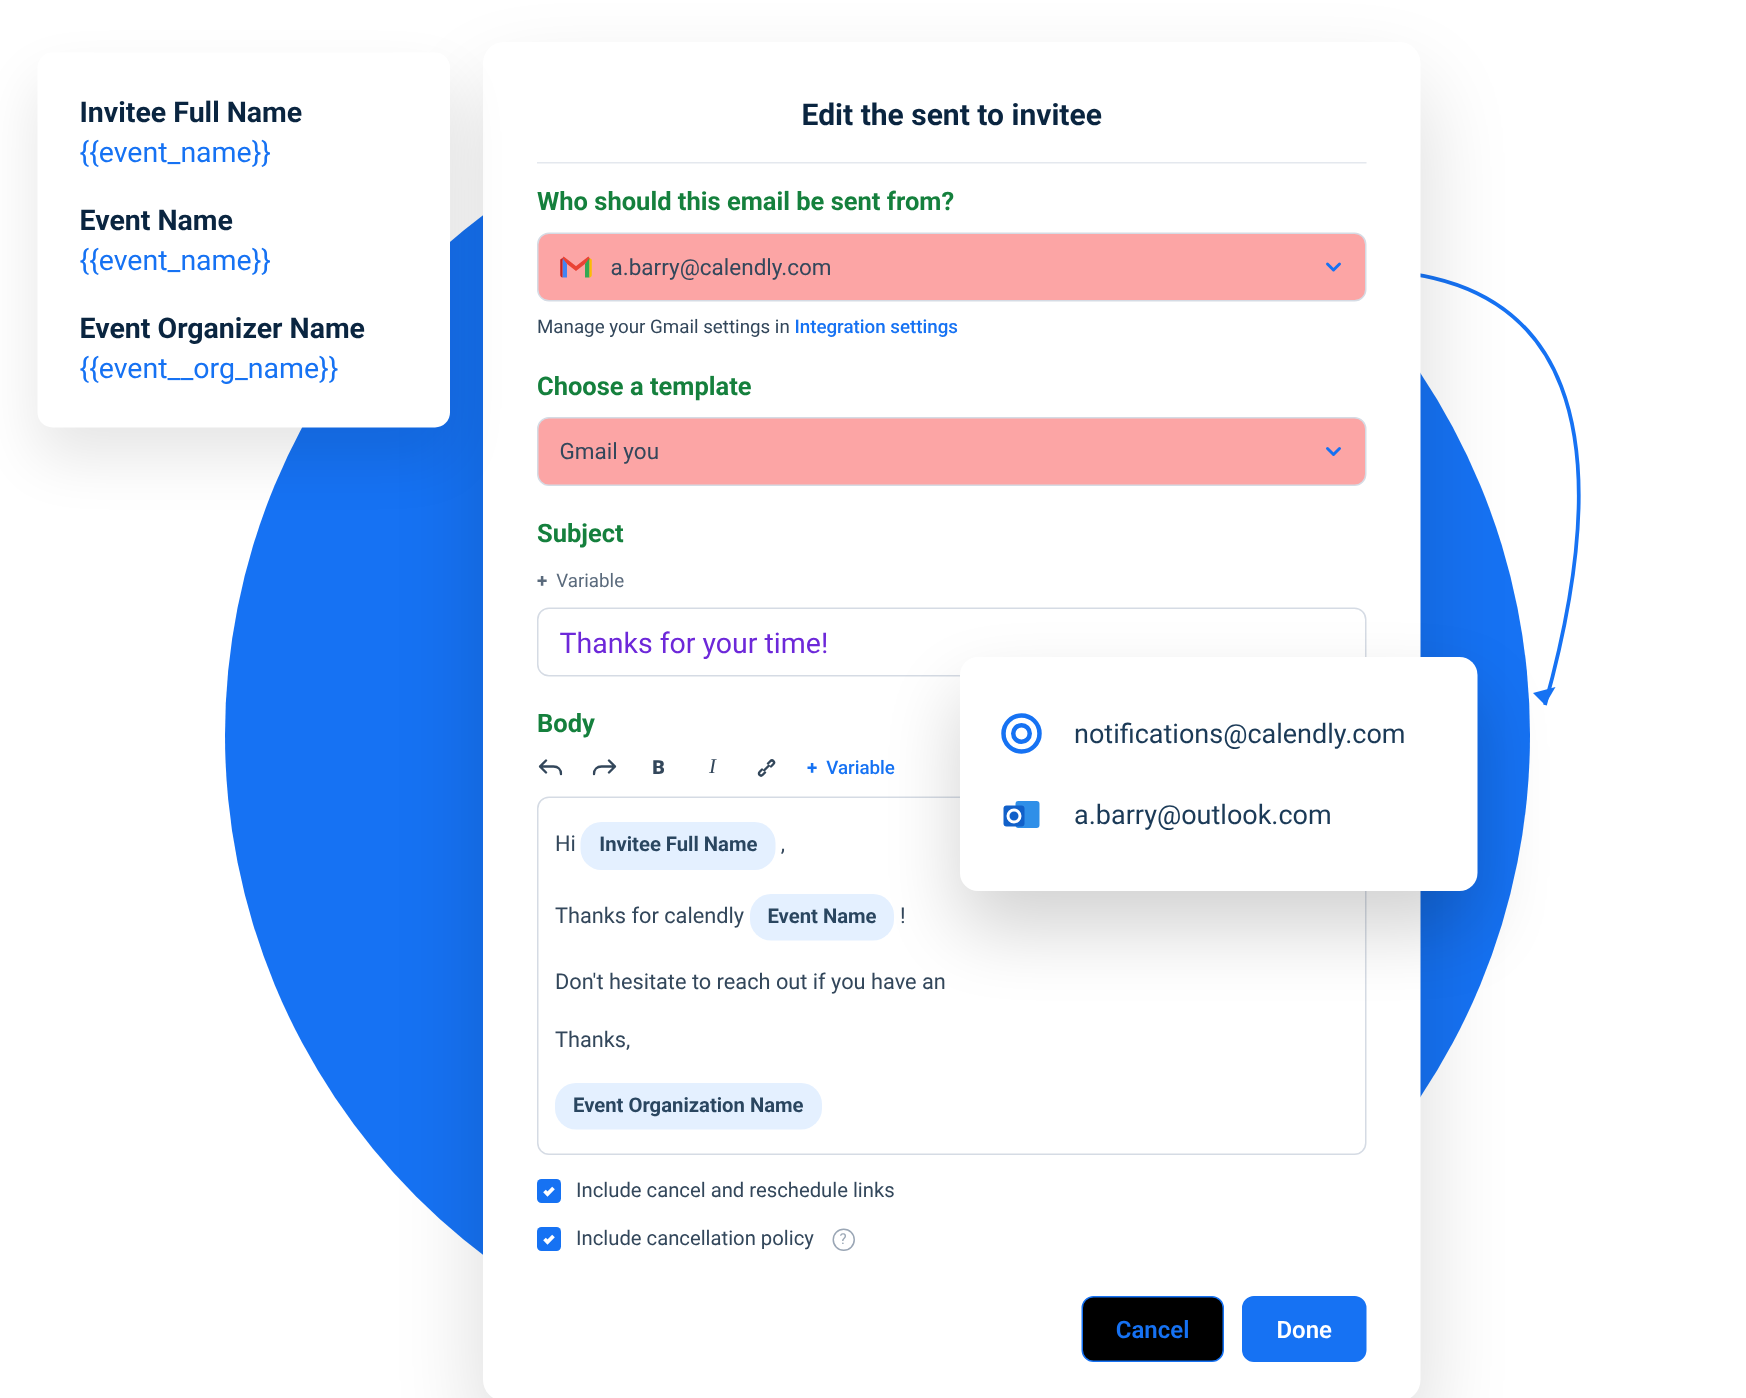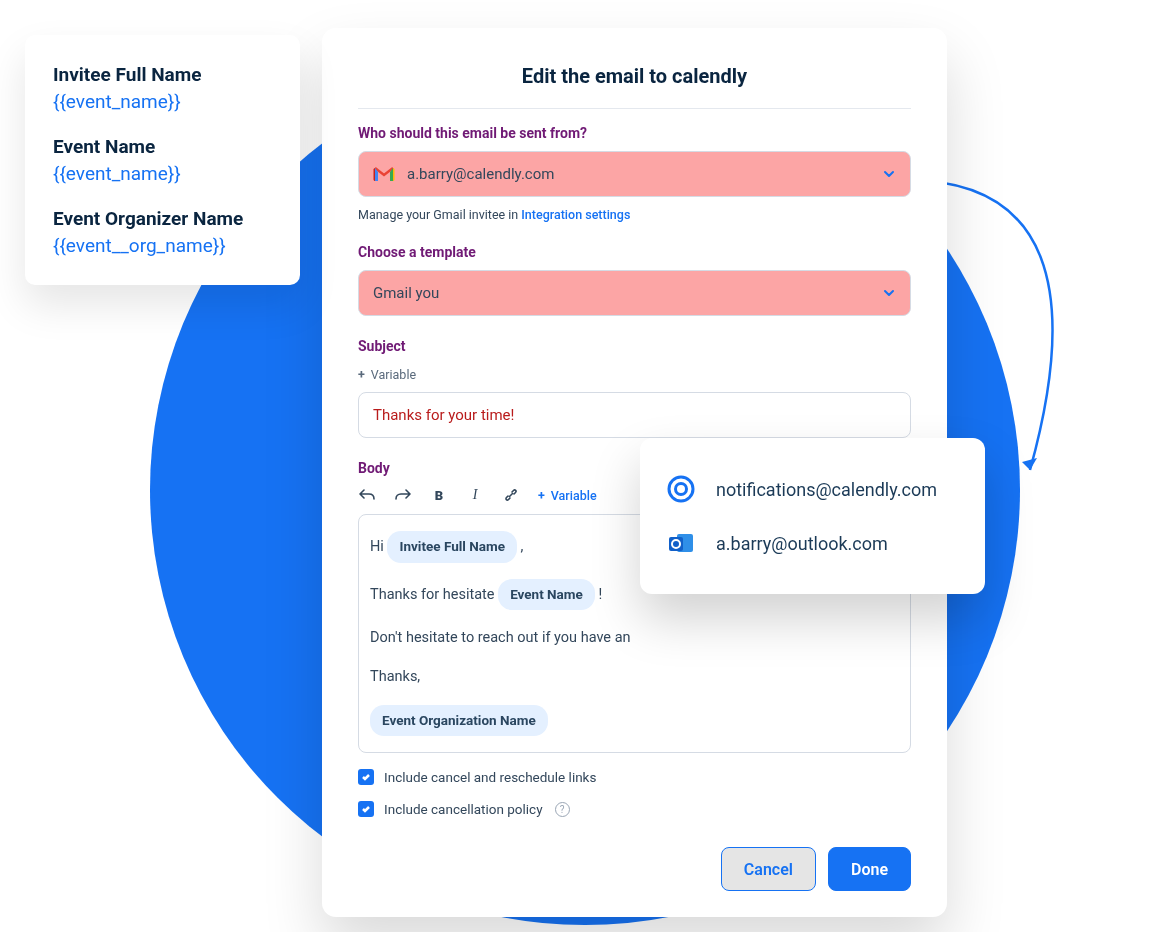--- a/index.html
+++ b/index.html
@@ -59,23 +59,23 @@
   .modal-title {
     text-align: center;
     font-size: 20px;
     font-weight: 700;
     color: #0a2540;
     padding-bottom: 20px;
     border-bottom: 1px solid #e4e8ee;
     margin-bottom: 16px;
   }
   .field-label {
-    font-size: 14px;
+    font-size: 17px;
     font-weight: 700;
-    color: #701a75;
+    color: #15803d;
     margin-bottom: 10px;
   }
   .select-box {
     border: 1px solid #d5dbe4;
     border-radius: 8px;
     height: 46px;
     display: flex;
     align-items: center;
     padding: 0 14px;
     font-size: 15px;
@@ -107,22 +107,22 @@
     font-size:12.5px; color:#5a6a7c; margin-bottom:10px;
     cursor:pointer;
   }
   .add-var .plus { color:#5a6a7c; font-weight:700;}
   .text-input {
     width:100%;
     border:1px solid #d5dbe4;
     border-radius:8px;
     height:46px;
     padding:0 14px;
-    font-size:15px;
-    color:#b91c1c;
+    font-size:19px;
+    color:#6d28d9;
     font-family:inherit;
   }
   .toolbar {
     display:flex; align-items:center; gap:18px;
     margin-bottom:10px;
   }
   .tool-btn {
     width:18px; height:18px;
     display:flex; align-items:center; justify-content:center;
     color:#33475b;
@@ -172,21 +172,21 @@
   .modal-footer {
     display:flex; justify-content:flex-end; gap:12px; margin-top:30px;
   }
   .btn {
     height:44px; padding:0 22px; border-radius:8px;
     font-size:16px; font-weight:600; cursor:pointer;
     display:inline-flex; align-items:center;
     font-family:inherit;
   }
   .btn-secondary {
-    background:#e5e5e5; border:1px solid #1672f3; color:#1672f3;
+    background:#000000; border:1px solid #1672f3; color:#1672f3;
   }
   .btn-primary {
     background:#1672f3; border:1px solid #1672f3; color:#fff;
   }
 
   .dropdown-popover {
     position:absolute;
     top: 438px;
     left: 640px;
     width: 345px;
@@ -240,21 +240,21 @@
   </div>
 </div>
 
 <svg class="connector" viewBox="0 0 200 380">
   <path d="M 6 40 C 150 40, 180 150, 130 330" fill="none" stroke="#1672f3" stroke-width="2.5"></path>
   <polygon points="130,330 137,318 122,322" fill="#1672f3"></polygon>
   <circle cx="6" cy="40" r="5" fill="#1672f3"></circle>
 </svg>
 
 <div class="modal">
-  <div class="modal-title">Edit the email to calendly</div>
+  <div class="modal-title">Edit the sent to invitee</div>
 
   
   <div class="field-label">Who should this email be sent from?</div>
   <div class="select-box">
     <div class="select-left">
       <span class="gmail-icon">
         <svg width="22" height="18" viewBox="0 0 22 18">
           <path d="M2 3 L11 10 L20 3" fill="none" stroke="#ea4335" stroke-width="2.5"></path>
           <path d="M2 3 L2 16 L5 16 L5 7" fill="#4285f4"></path>
           <path d="M20 3 L20 16 L17 16 L17 7" fill="#34a853"></path>
@@ -264,21 +264,21 @@
       </span>
       <span>a.barry@calendly.com</span>
     </div>
     <span class="chevron">
       <svg width="14" height="14" viewBox="0 0 14 14" fill="none">
           <path d="M3 5 L7 9 L11 5" stroke-width="2" stroke-linecap="round" stroke-linejoin="round"></path>
         </svg>
     </span>
   </div>
   <div class="helper-text">
-    <span>Manage your Gmail invitee in </span><a href="#">Integration settings</a>
+    <span>Manage your Gmail settings in </span><a href="#">Integration settings</a>
   </div>
 
   
   <div class="field-label">Choose a template</div>
   <div class="select-box section-gap">
     <span>Gmail you</span>
     <span class="chevron">
       <svg width="14" height="14" viewBox="0 0 14 14" fill="none">
           <path d="M3 5 L7 9 L11 5" stroke-width="2" stroke-linecap="round" stroke-linejoin="round"></path>
         </svg>
@@ -319,21 +319,21 @@
     </span>
   </div>
 
   <div class="body-editor">
     <div class="body-line">
       <span>Hi </span>
       <span class="chip">Invitee Full Name</span>
       <span> ,</span>
     </div>
     <div class="body-line">
-      <span>Thanks for hesitate </span>
+      <span>Thanks for calendly </span>
       <span class="chip">Event Name</span>
       <span> !</span>
     </div>
     <div class="body-line">
       <span>Don't hesitate to reach out if you have an</span>
     </div>
     <div class="body-line">
       <span>Thanks,</span>
     </div>
     <div class="body-line">

